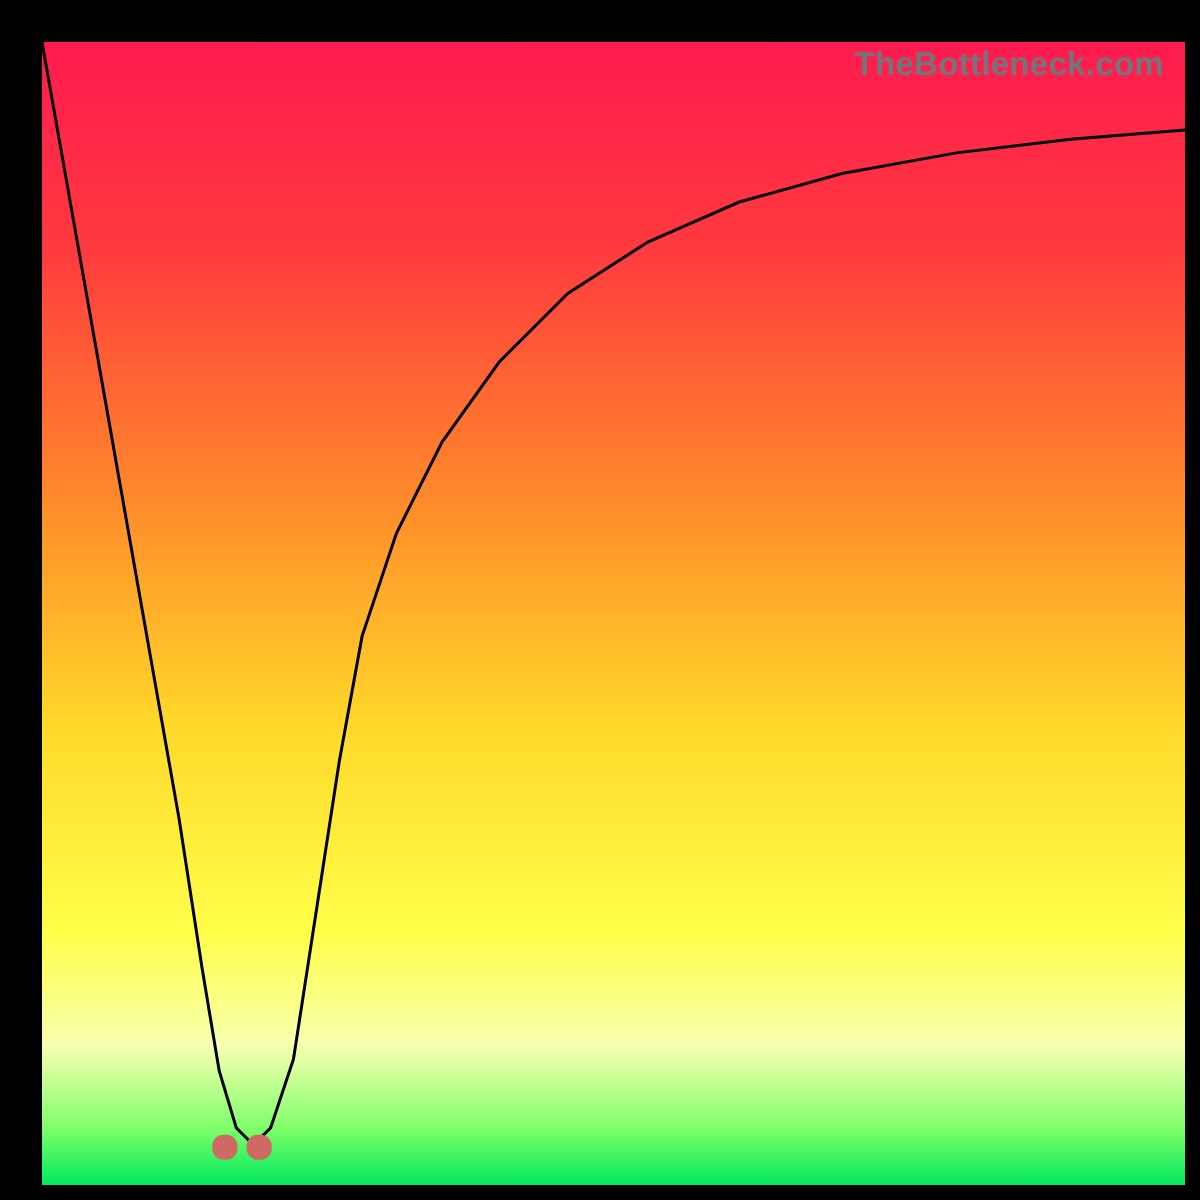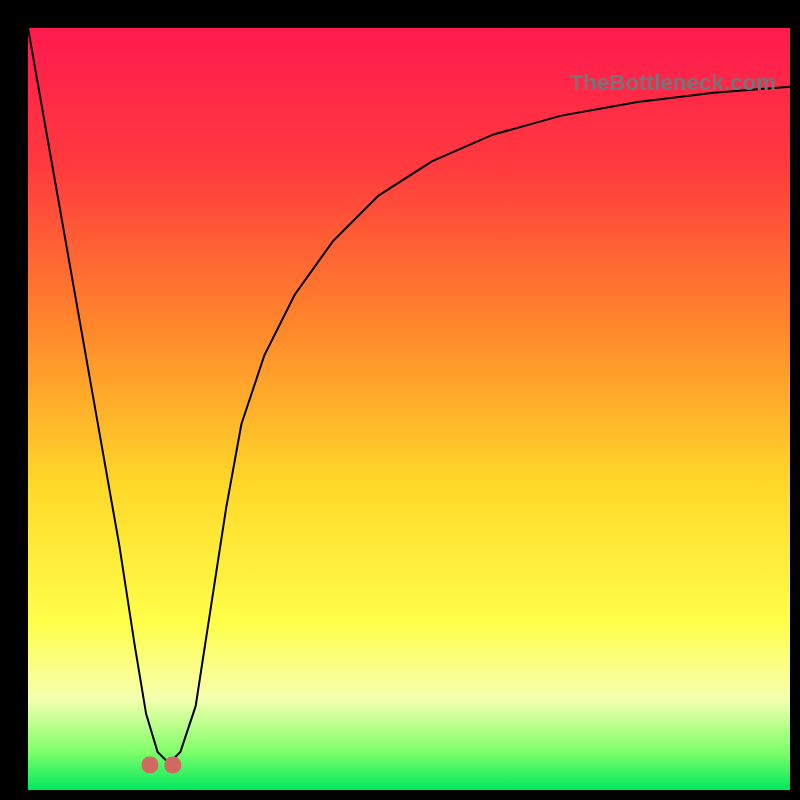--- a/index.html
+++ b/index.html
@@ -27,21 +27,20 @@
   }
   .watermark {
     position: absolute;
     top: 2px;
     right: 14px;
     font-family: Arial, Helvetica, sans-serif;
     font-size: 22px;
     font-weight: 600;
     color: #74757a;
     letter-spacing: 0.2px;
-    margin-top: 40px;
   }
 </style>
 </head>
 <body>
 
 <div class="frame">
   <svg class="plot-area" viewBox="0 0 762 762" preserveAspectRatio="none">
     <defs>
       <linearGradient id="bg-grad" x1="0" y1="0" x2="0" y2="1">
           <stop offset="0%" stop-color="#ff1a4f"></stop>

